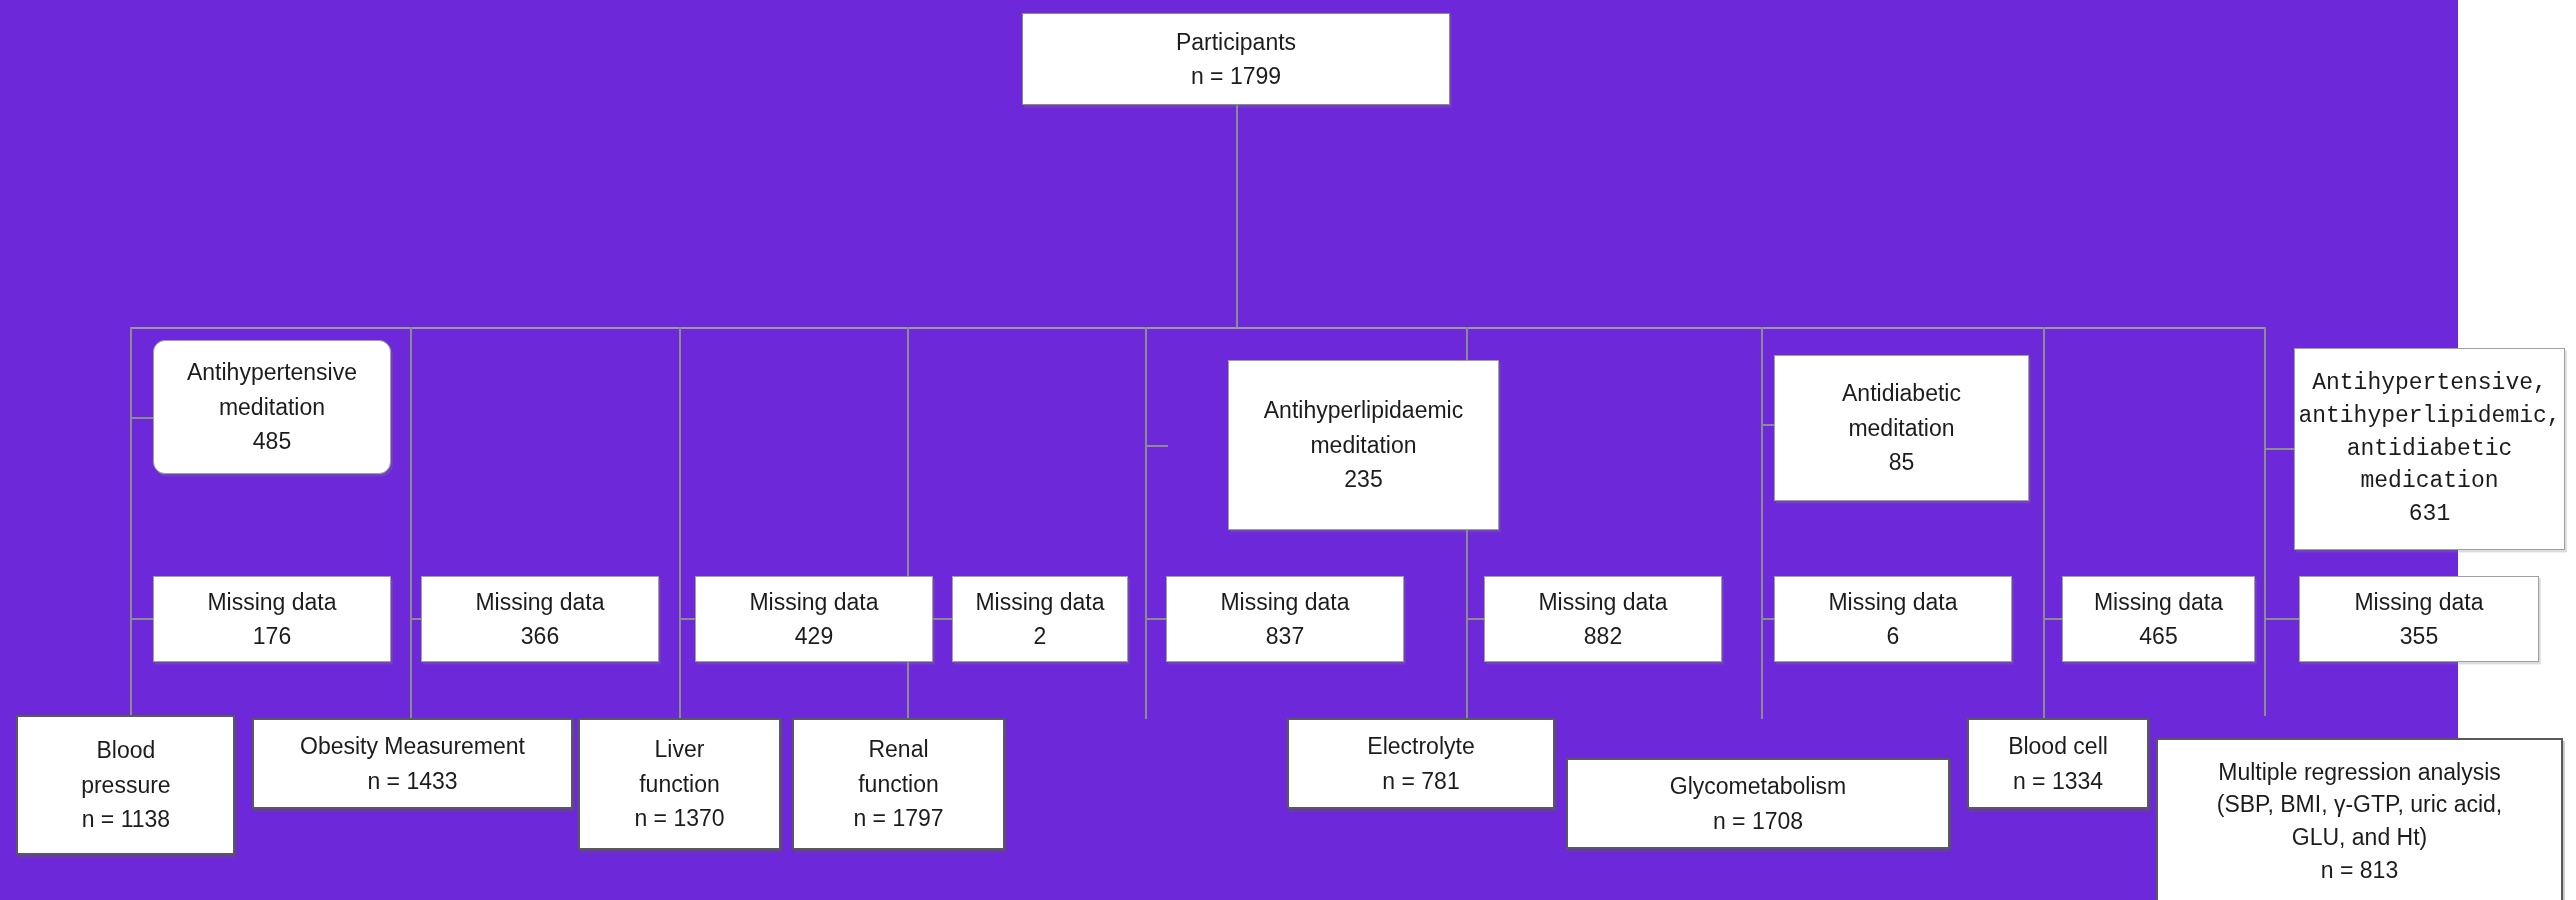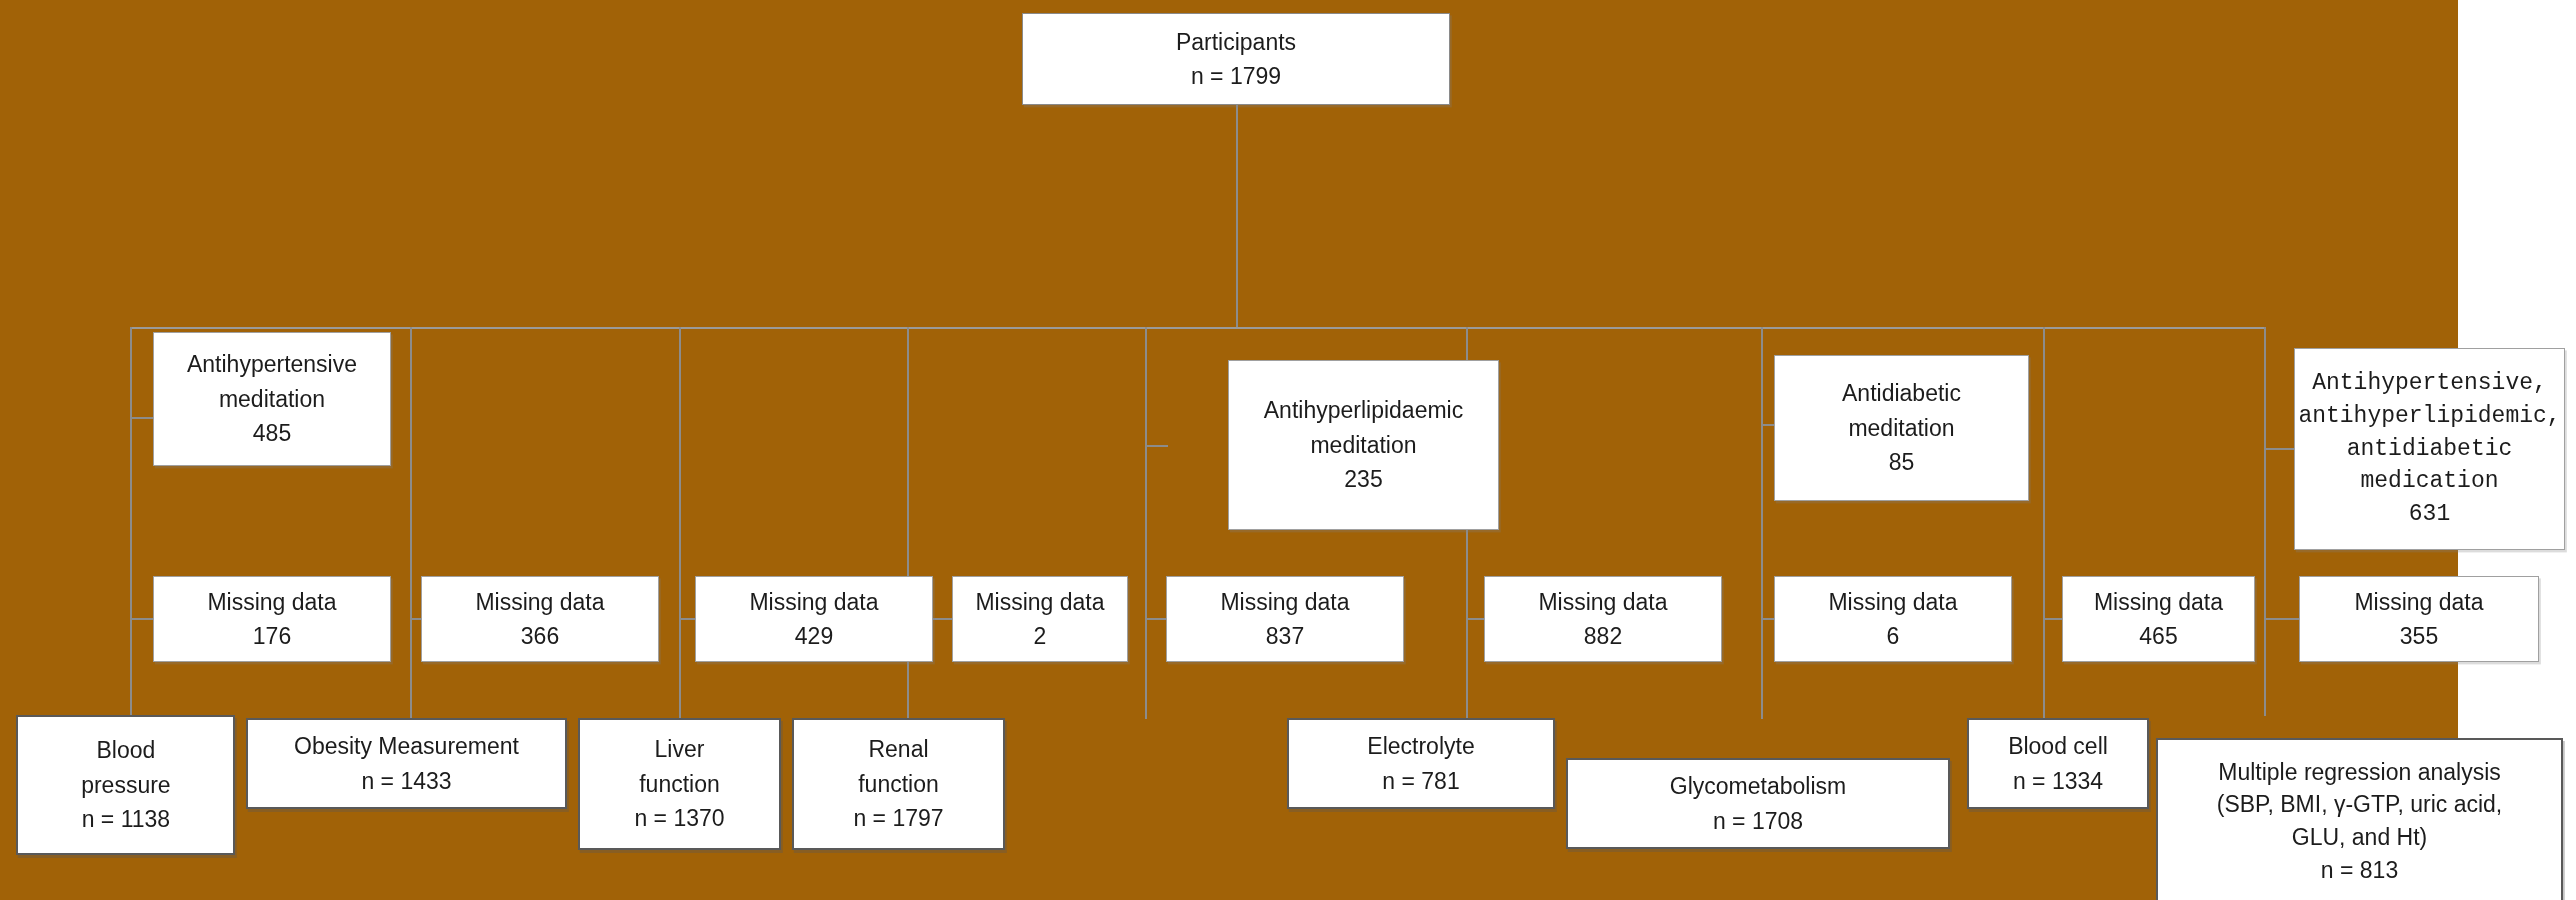--- a/index.html
+++ b/index.html
@@ -4,21 +4,21 @@
 <style>
   html, body {
     margin: 0;
     padding: 0;
     background: #ffffff;
   }
   .canvas {
     position: relative;
     width: 2458px;
     height: 901px;
-    background: #a16207;
+    background: #6d28d9;
     font-family: "Liberation Sans", sans-serif;
     color: #1a1a1a;
   }
   .box {
     position: absolute;
     box-sizing: border-box;
     background: #ffffff;
     display: flex;
     align-items: center;
     justify-content: center;
@@ -78,21 +78,21 @@
   <div class="line" style="left:1466px; top:618px; width:20px; height:1.8px;"></div>
   <div class="line" style="left:1761px; top:424px; width:16px; height:1.8px;"></div>
   <div class="line" style="left:1761px; top:618px; width:16px; height:1.8px;"></div>
   <div class="line" style="left:2043px; top:618px; width:21px; height:1.8px;"></div>
   <div class="line" style="left:2264px; top:448px; width:32px; height:1.8px;"></div>
   <div class="line" style="left:2264px; top:618px; width:37px; height:1.8px;"></div>
 
   <div class="box box-root" style="left:1022px; top:13.4px; width:428px; height:92px;">Participants
 n = 1799</div>
 
-  <div class="box box-light" style="left:153px; top:332px; width:238px; height:134px;">Antihypertensive
+  <div class="box box-light" style="left:153px; top:340px; width:238px; height:134px;border-radius:12px;">Antihypertensive
 meditation
 485</div>
   <div class="box box-light" style="left:1228px; top:360px; width:271px; height:170px;">Antihyperlipidaemic
 meditation
 235</div>
   <div class="box box-light" style="left:1774px; top:355px; width:255px; height:146px;">Antidiabetic
 meditation
 85</div>
   <div class="box box-light" style="left:2294px; top:348px; width:271px; height:202px; line-height:1.42;font-family:Liberation Mono, monospace;">Antihypertensive,
 antihyperlipidemic,
@@ -115,21 +115,21 @@
   <div class="box box-light" style="left:1774px; top:576px; width:238px; height:86px;">Missing data
 6</div>
   <div class="box box-light" style="left:2062px; top:576px; width:193px; height:86px;">Missing data
 465</div>
   <div class="box box-light" style="left:2299px; top:576px; width:240px; height:86px;">Missing data
 355</div>
 
   <div class="box box-dark" style="left:16.4px; top:715px; width:219px; height:140px;">Blood
 pressure
 n = 1138</div>
-  <div class="box box-dark" style="left:246px; top:718px; width:321px; height:91px;">Obesity Measurement
+  <div class="box box-dark" style="left:252px; top:718px; width:321px; height:91px;">Obesity Measurement
 n = 1433</div>
   <div class="box box-dark" style="left:578px; top:718px; width:203px; height:132px;">Liver
 function
 n = 1370</div>
   <div class="box box-dark" style="left:792px; top:718px; width:213px; height:132px;">Renal
 function
 n = 1797</div>
   <div class="box box-dark" style="left:1287px; top:718px; width:268px; height:91px;">Electrolyte
 n = 781</div>
   <div class="box box-dark" style="left:1566px; top:718px; width:384px; height:91px;margin-top:40px;">Glycometabolism

